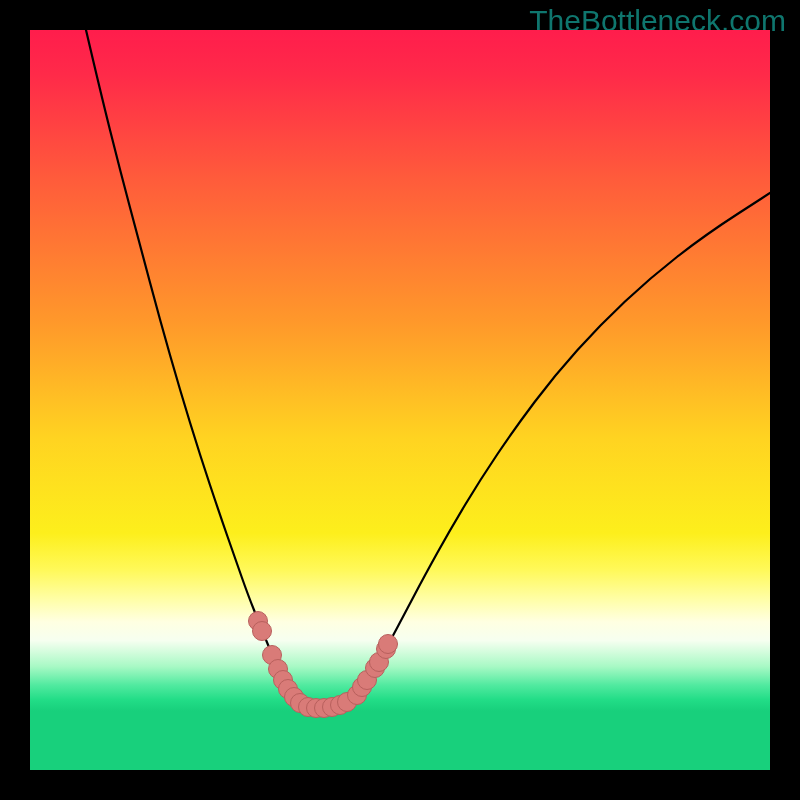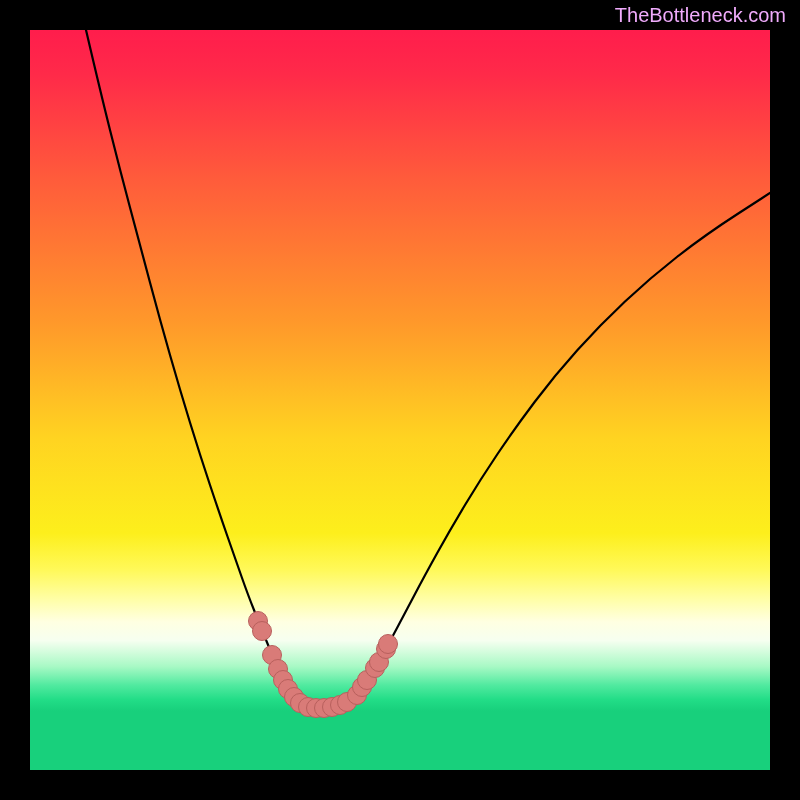--- a/index.html
+++ b/index.html
@@ -22,22 +22,22 @@
     left: 30px;
     top: 30px;
     width: 740px;
     height: 740px;
     overflow: hidden;
   }
   .attribution {
     position: absolute;
     top: 4px;
     right: 14px;
-    color: #f0abfc;
-    font-size: 20px;
+    color: #0f766e;
+    font-size: 30px;
     font-weight: 400;
     letter-spacing: 0px;
   }
   svg {
     display: block;
   }
 </style>
 </head>
 <body>
 

